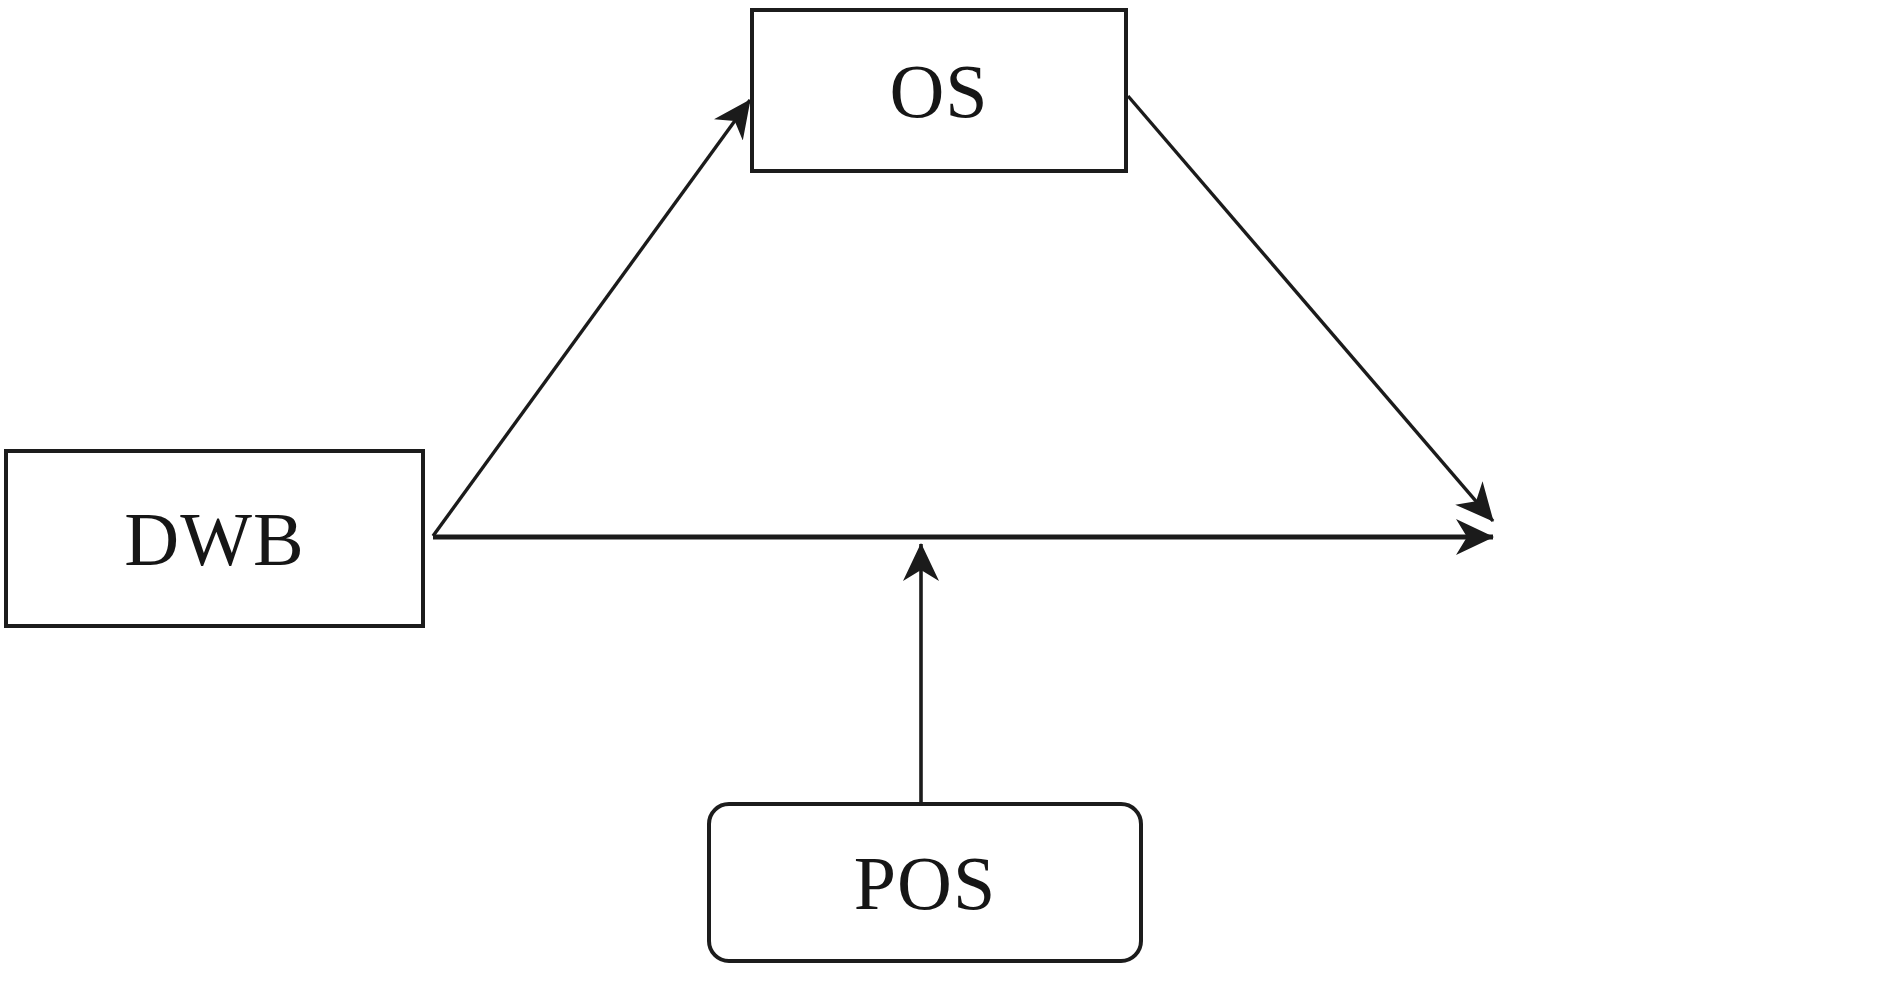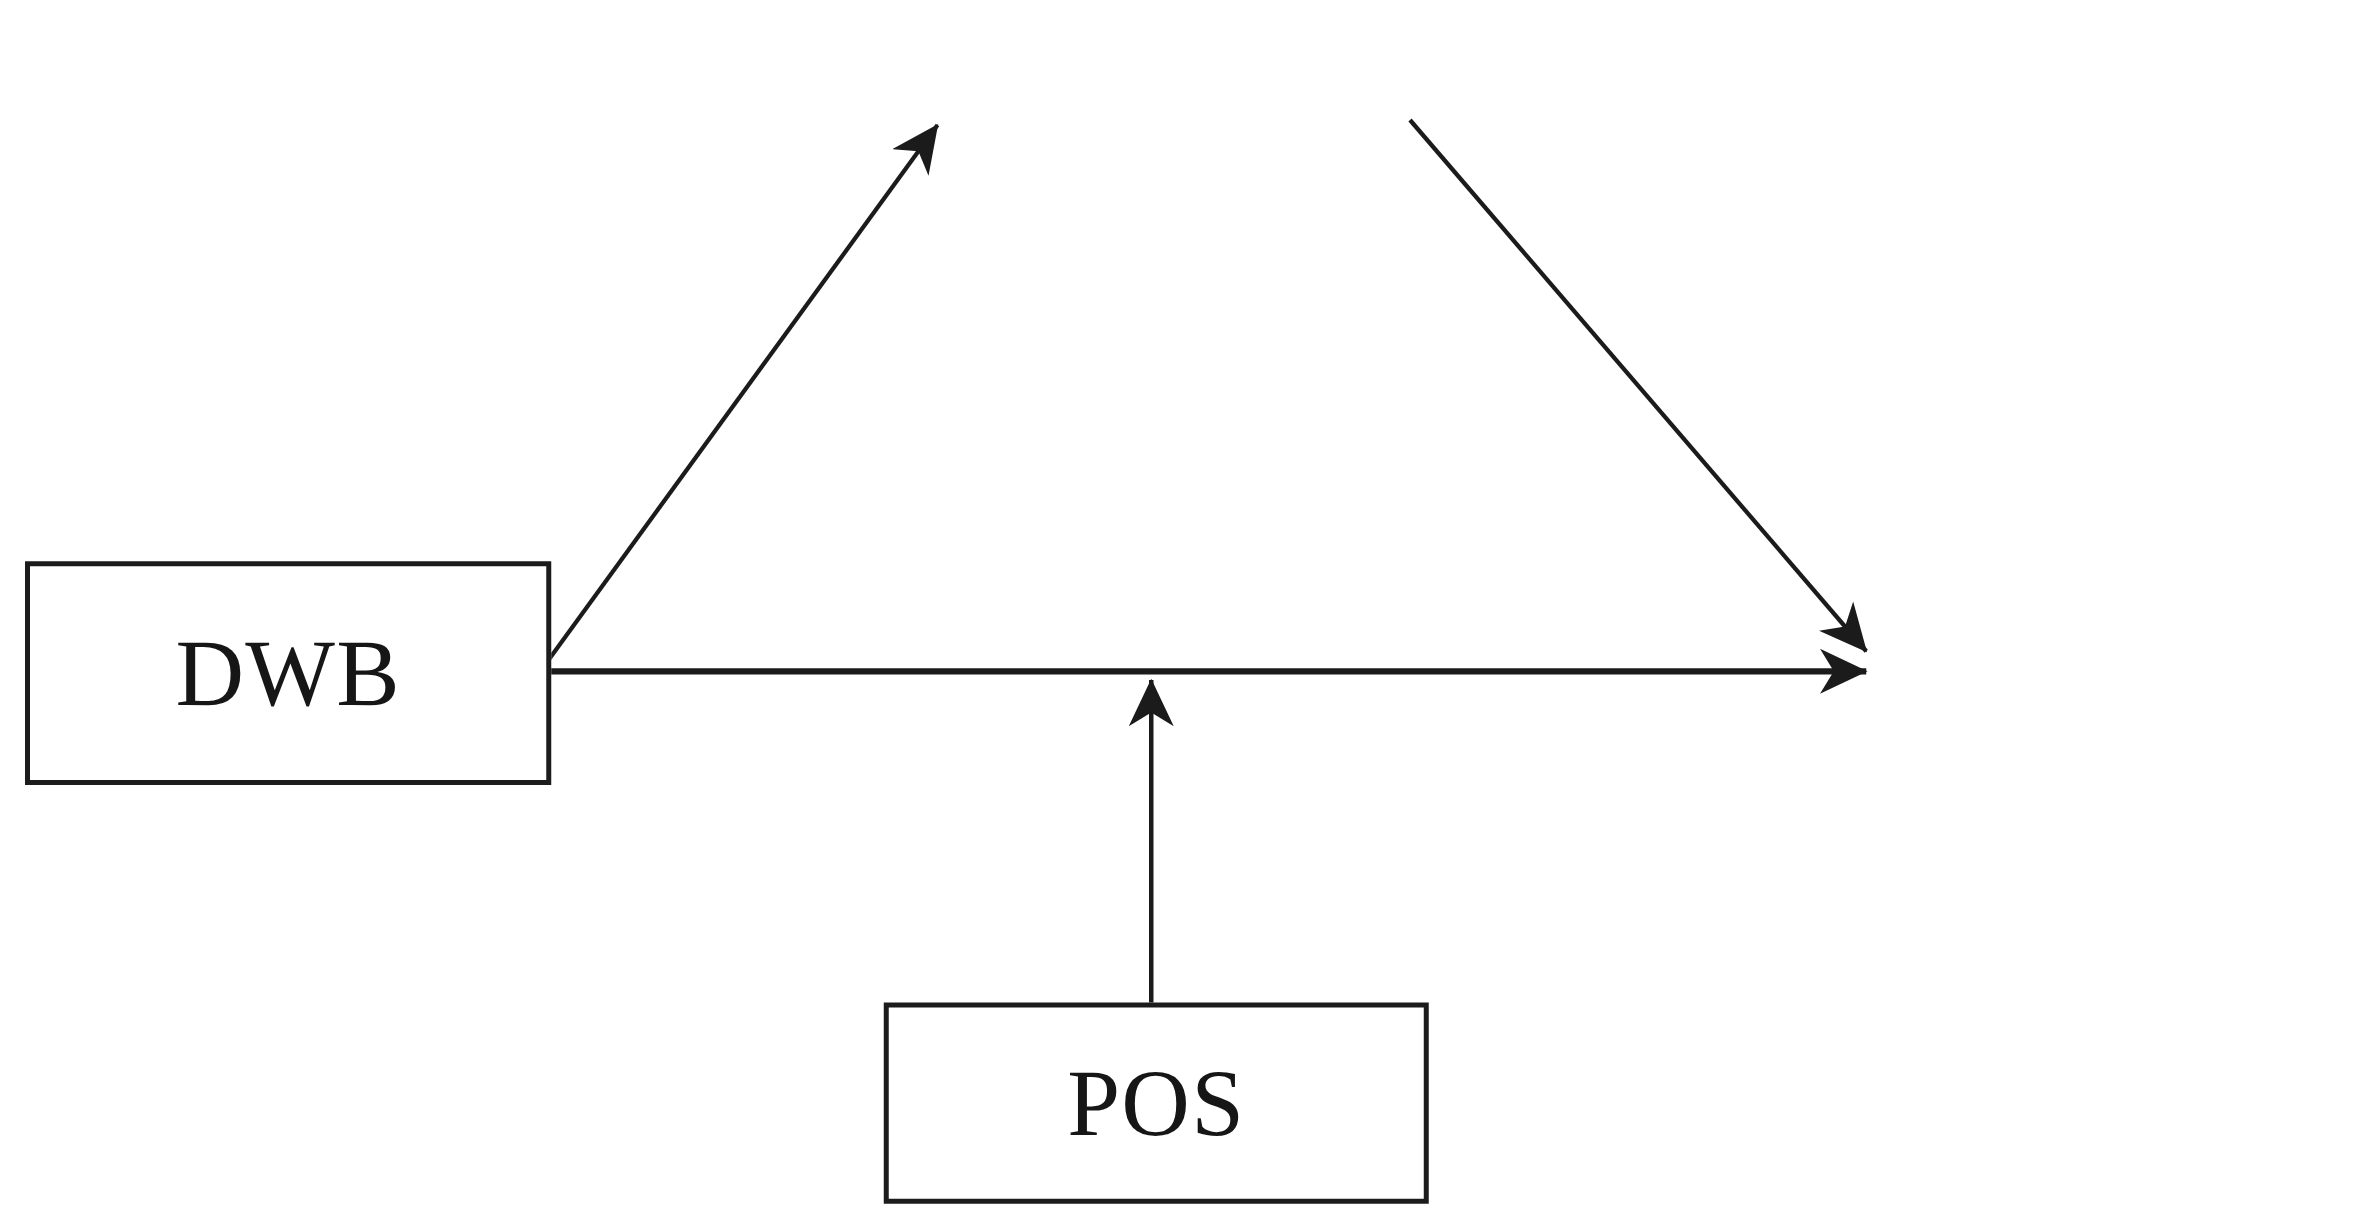--- a/index.html
+++ b/index.html
@@ -32,23 +32,23 @@
     justify-content: center;
   }
   .node-label {
     font-size: 76px;
     color: #161616;
     line-height: 1;
     letter-spacing: 1px;
     user-select: none;
   }
   #node-os  { left: 750px;  top: 8px;   width: 378px; height: 165px; }
-  #node-dwb { left: 20px;   top: 449px; width: 421px; height: 179px; }
+  #node-dwb { left: 4px;   top: 449px; width: 421px; height: 179px; }
   #node-jp  { left: 1493px; top: 450px; width: 374px; height: 180px; }
-  #node-pos { left: 707px;  top: 802px; width: 436px; height: 161px; }
+  #node-pos { left: 707px;  top: 802px; width: 436px; height: 161px; border-radius: 22px; }
 </style>
 </head>
 <body>
 
 <div id="canvas">
 
   <svg id="edges" viewBox="0 0 1883 984" xmlns="http://www.w3.org/2000/svg">
     <defs>
       <marker id="arrowhead" markerUnits="userSpaceOnUse" markerWidth="40" markerHeight="38" refX="37" refY="18" orient="auto">
         <path d="M0,0 L38,18 L0,36 L11,18 Z" fill="#1b1b1b"></path>
@@ -57,20 +57,23 @@
 
     <line x1="433" y1="536" x2="750" y2="100" stroke="#1b1b1b" stroke-width="3.4" marker-end="url(#arrowhead)"></line>
 
     <line x1="1128" y1="96" x2="1493" y2="521" stroke="#1b1b1b" stroke-width="3.4" marker-end="url(#arrowhead)"></line>
 
     <line x1="433" y1="537" x2="1493" y2="537" stroke="#1b1b1b" stroke-width="5" marker-end="url(#arrowhead)"></line>
 
     <line x1="921" y1="803" x2="921" y2="544" stroke="#1b1b1b" stroke-width="3.6" marker-end="url(#arrowhead)"></line>
   </svg>
 
+  <div class="node" id="node-os">
+    <span class="node-label">OS</span>
+  </div>
 
   <div class="node" id="node-dwb">
     <span class="node-label">DWB</span>
   </div>
 
 
   <div class="node" id="node-pos">
     <span class="node-label">POS</span>
   </div>
 

